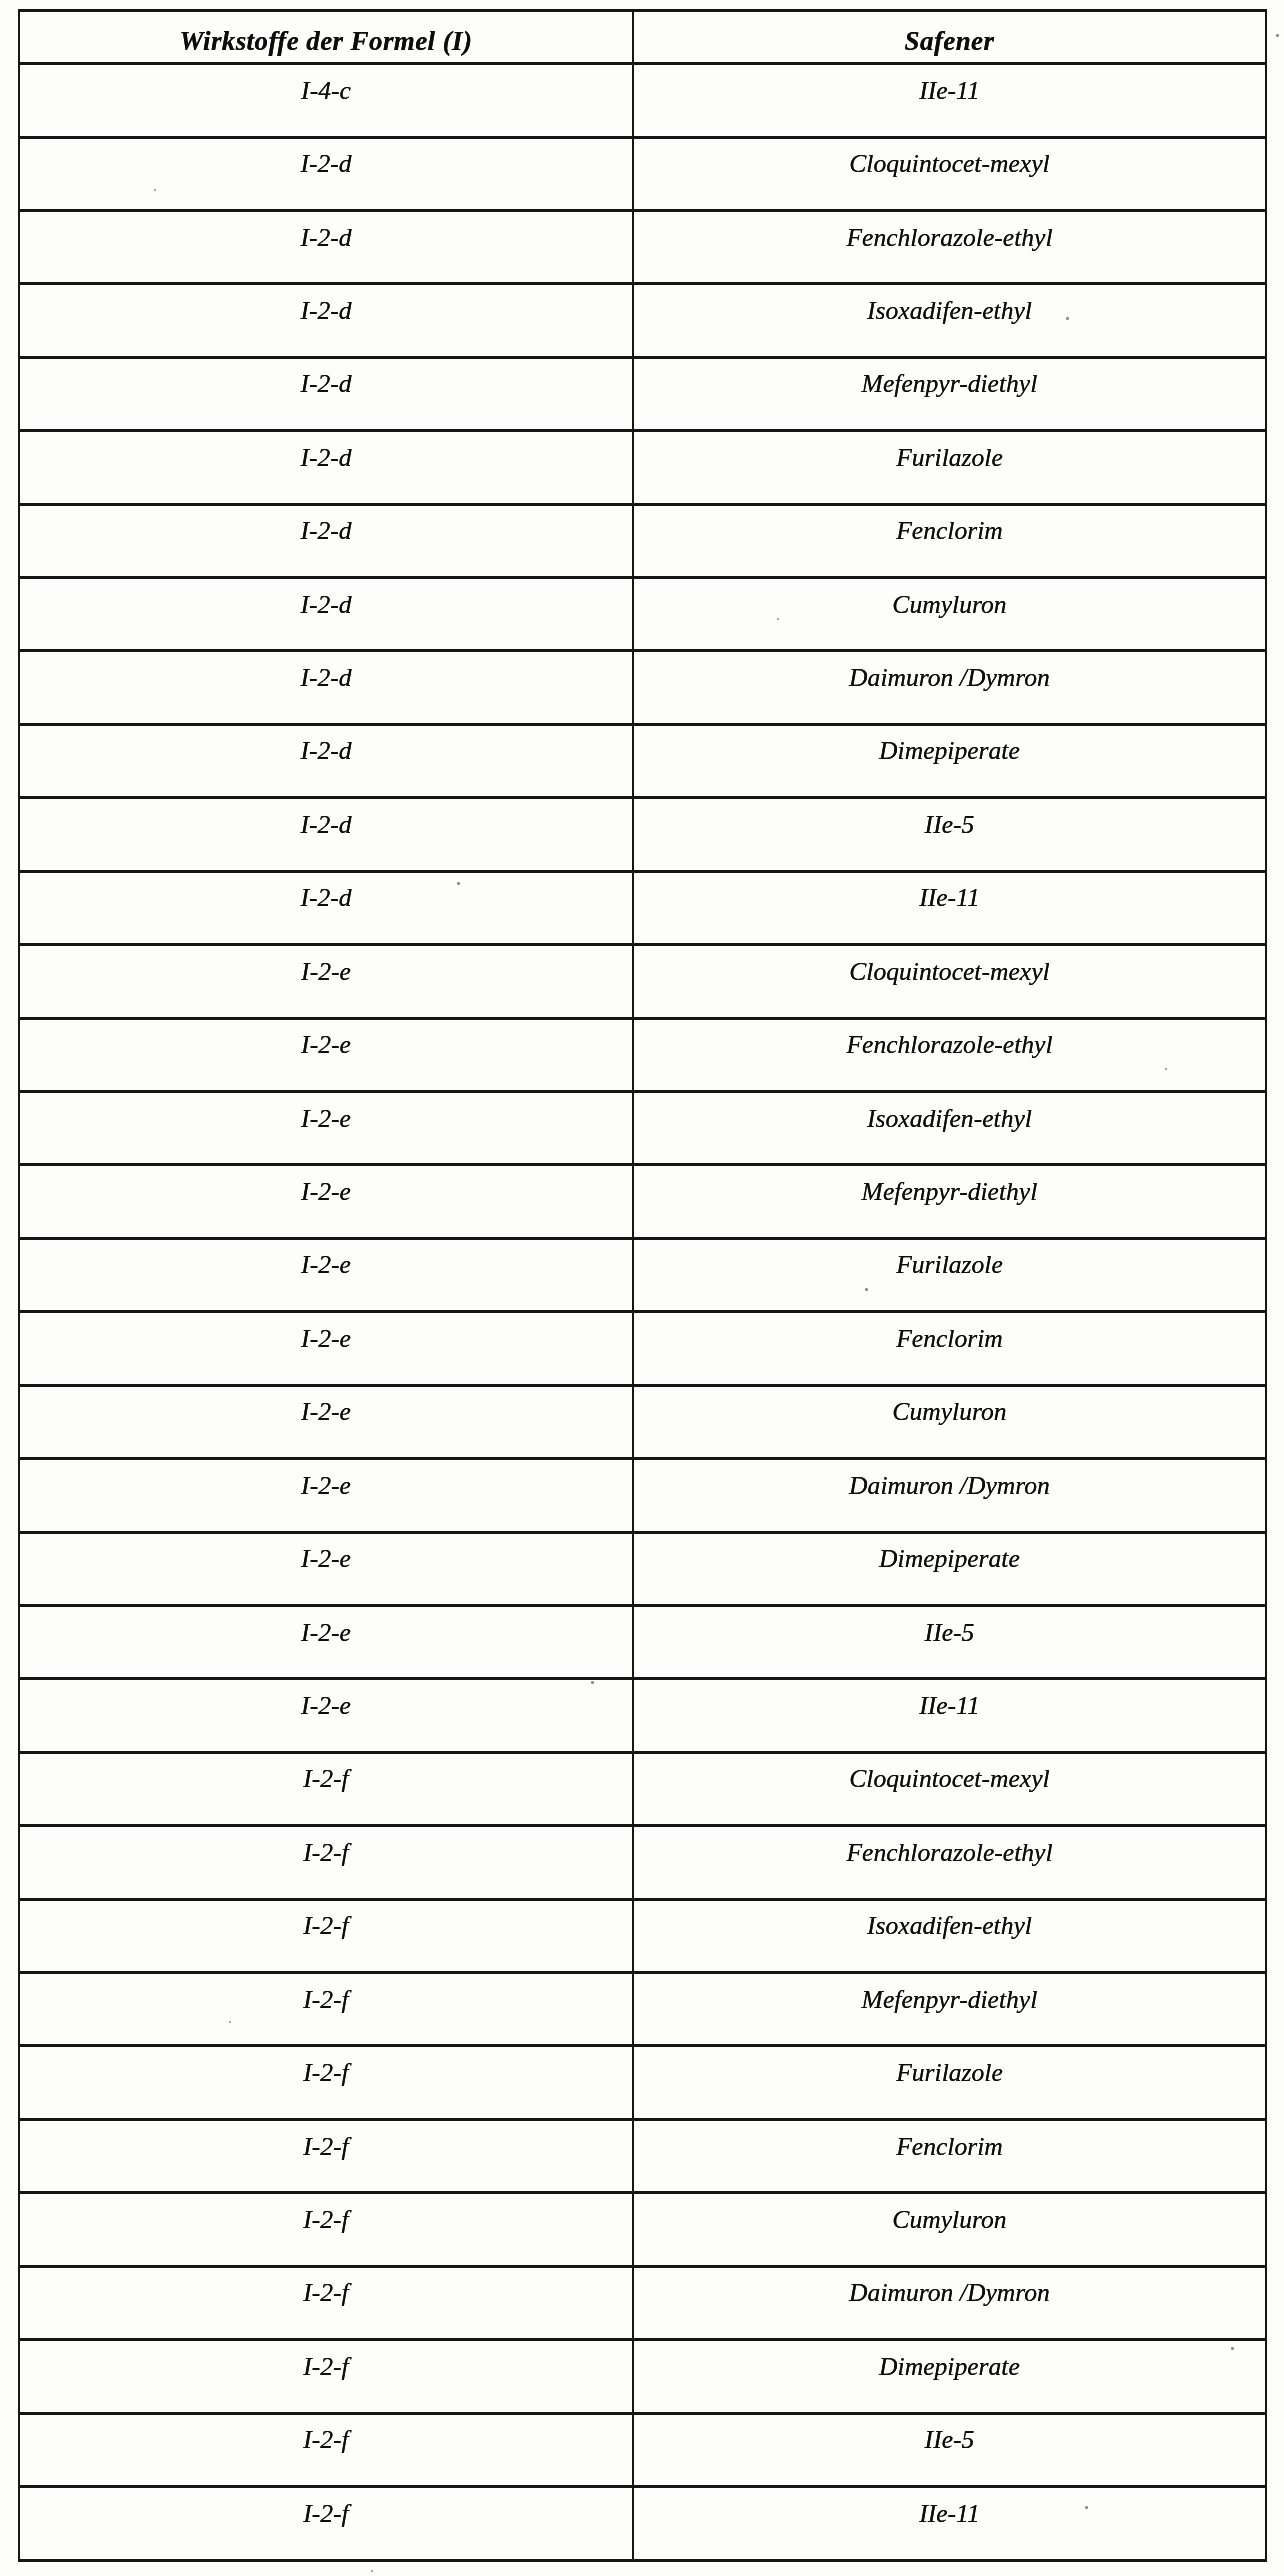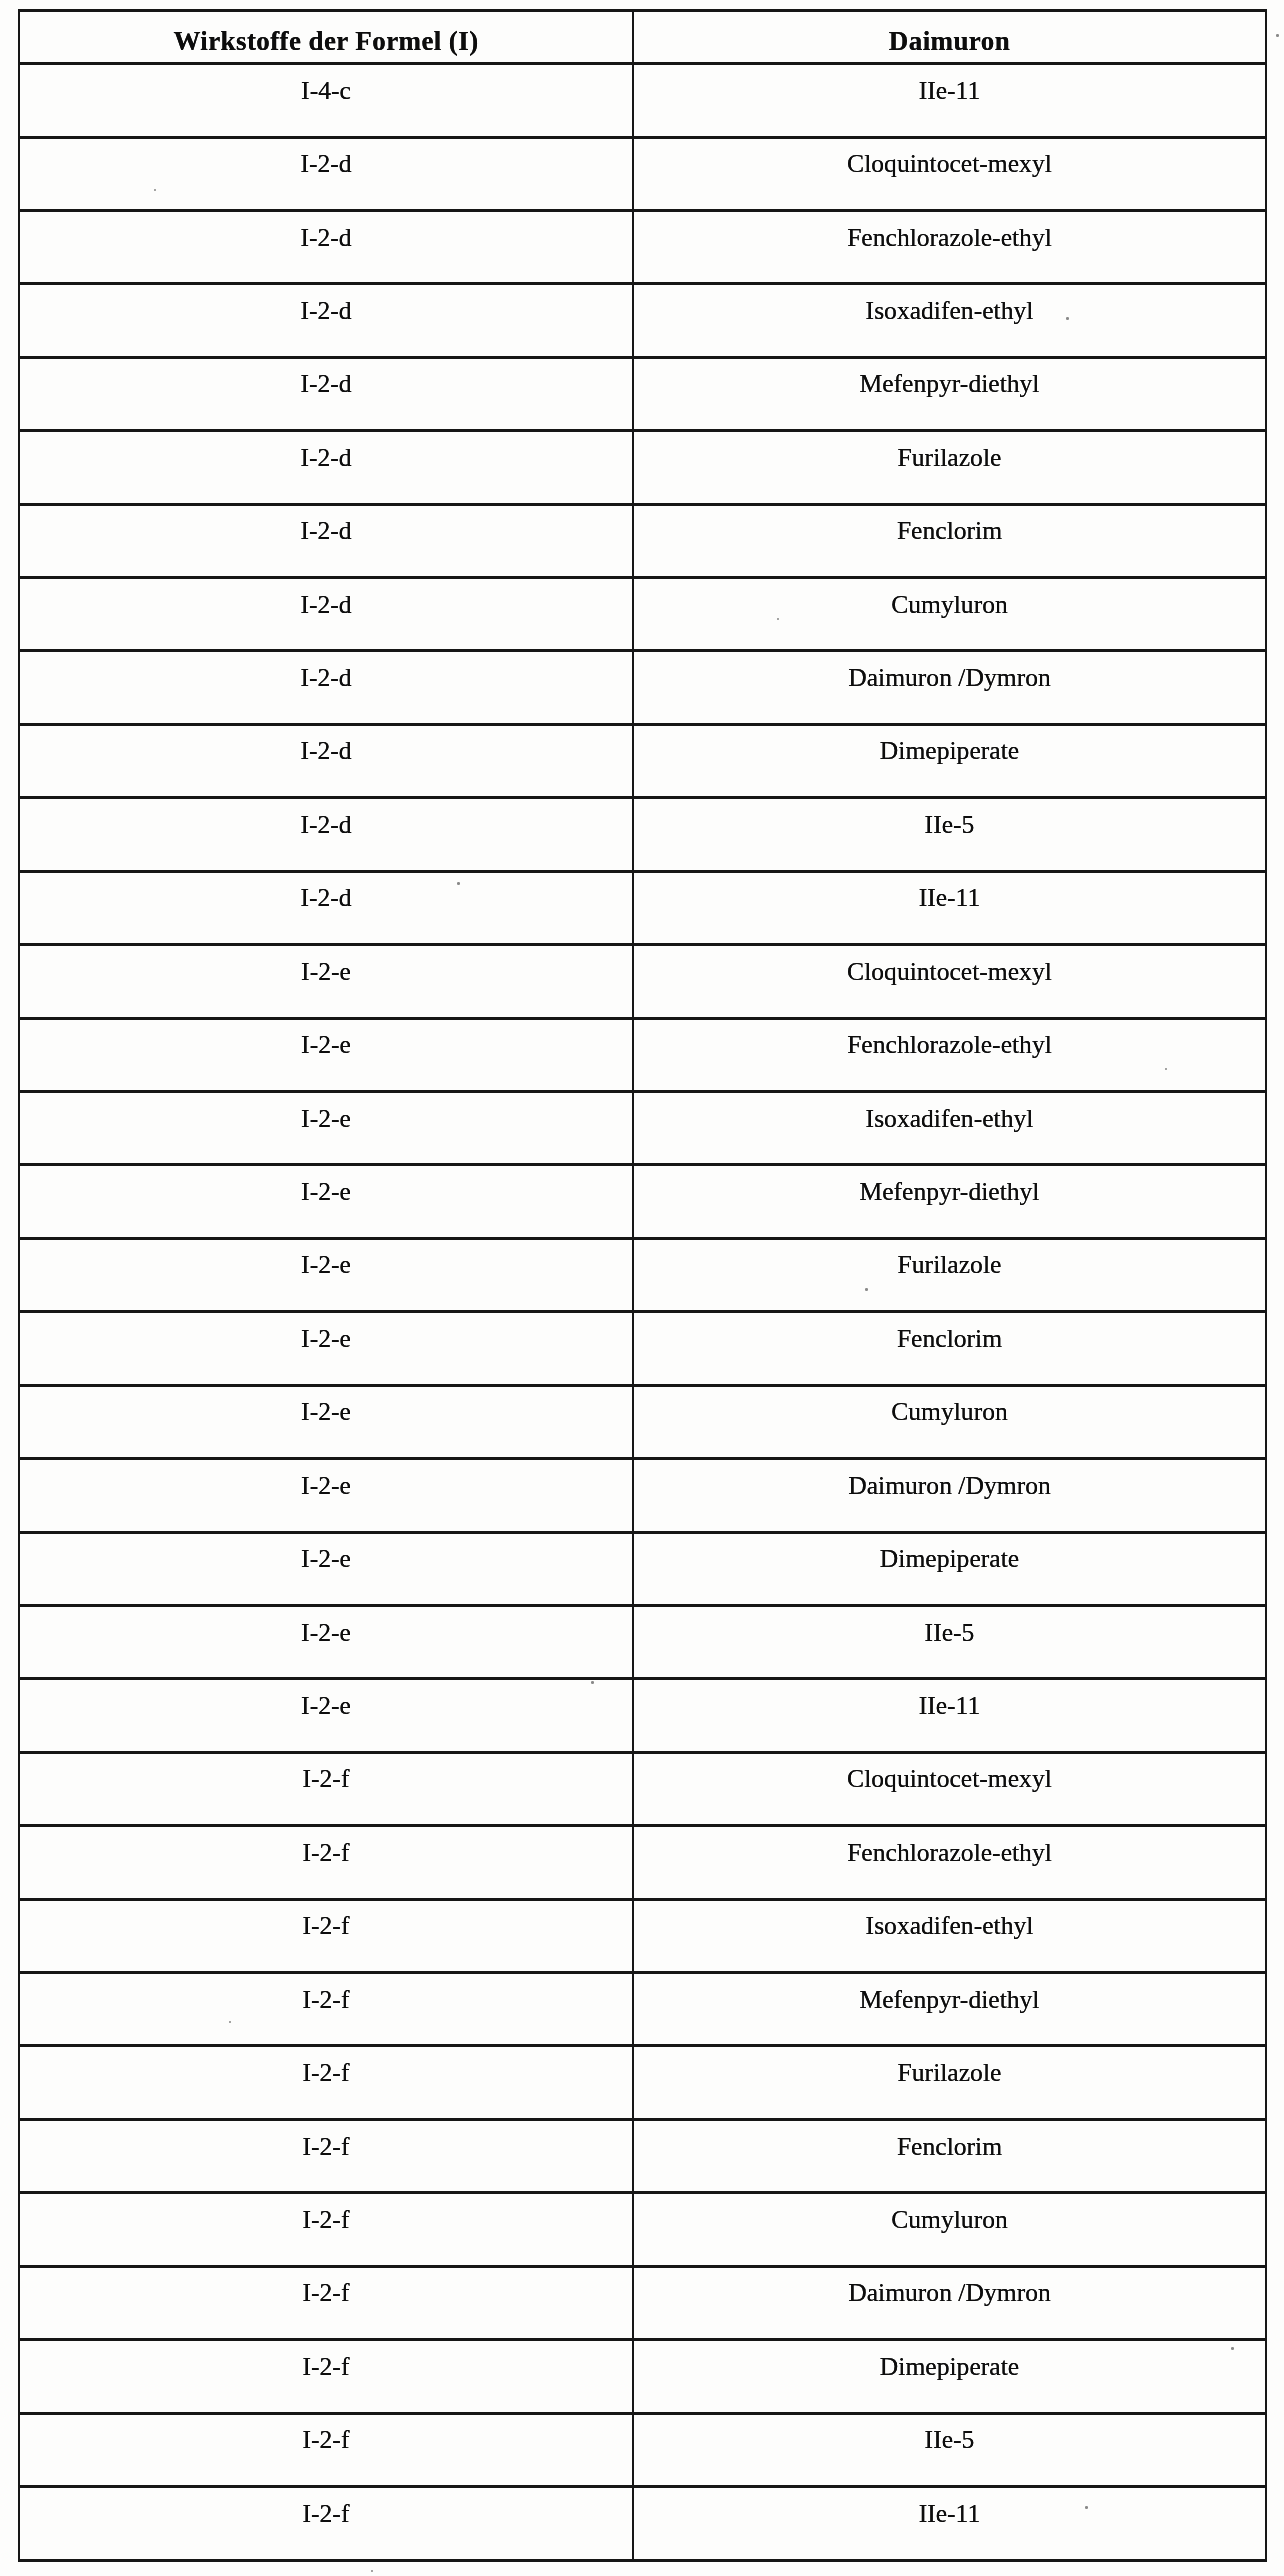--- a/index.html
+++ b/index.html
@@ -8,20 +8,21 @@
     background: #ffffff;
   }
   .scan-page {
     position: relative;
     width: 1284px;
     height: 2576px;
     background: #fdfdfc;
     overflow: hidden;
     font-family: "Liberation Serif", "DejaVu Serif", serif;
     color: #0d0d0d;
+    font-style: italic;
   }
   table.doc-table {
     position: absolute;
     left: 17.6px;
     top: 8.8px;
     width: 1249px;
     height: 2553px;
     border-collapse: collapse;
     table-layout: fixed;
   }
@@ -66,21 +67,21 @@
 <div class="scan-page">
 
   <table class="doc-table">
     <colgroup>
       <col class="col-wirkstoff">
       <col class="col-safener">
     </colgroup>
     <thead>
       <tr>
         <th>Wirkstoffe der Formel (I)</th>
-        <th>Daimuron</th>
+        <th>Safener</th>
       </tr>
     </thead>
     <tbody>
         <tr>
           <td>I-4-c</td>
           <td>IIe-11</td>
         </tr>
         <tr>
           <td>I-2-d</td>
           <td>Cloquintocet-mexyl</td>

